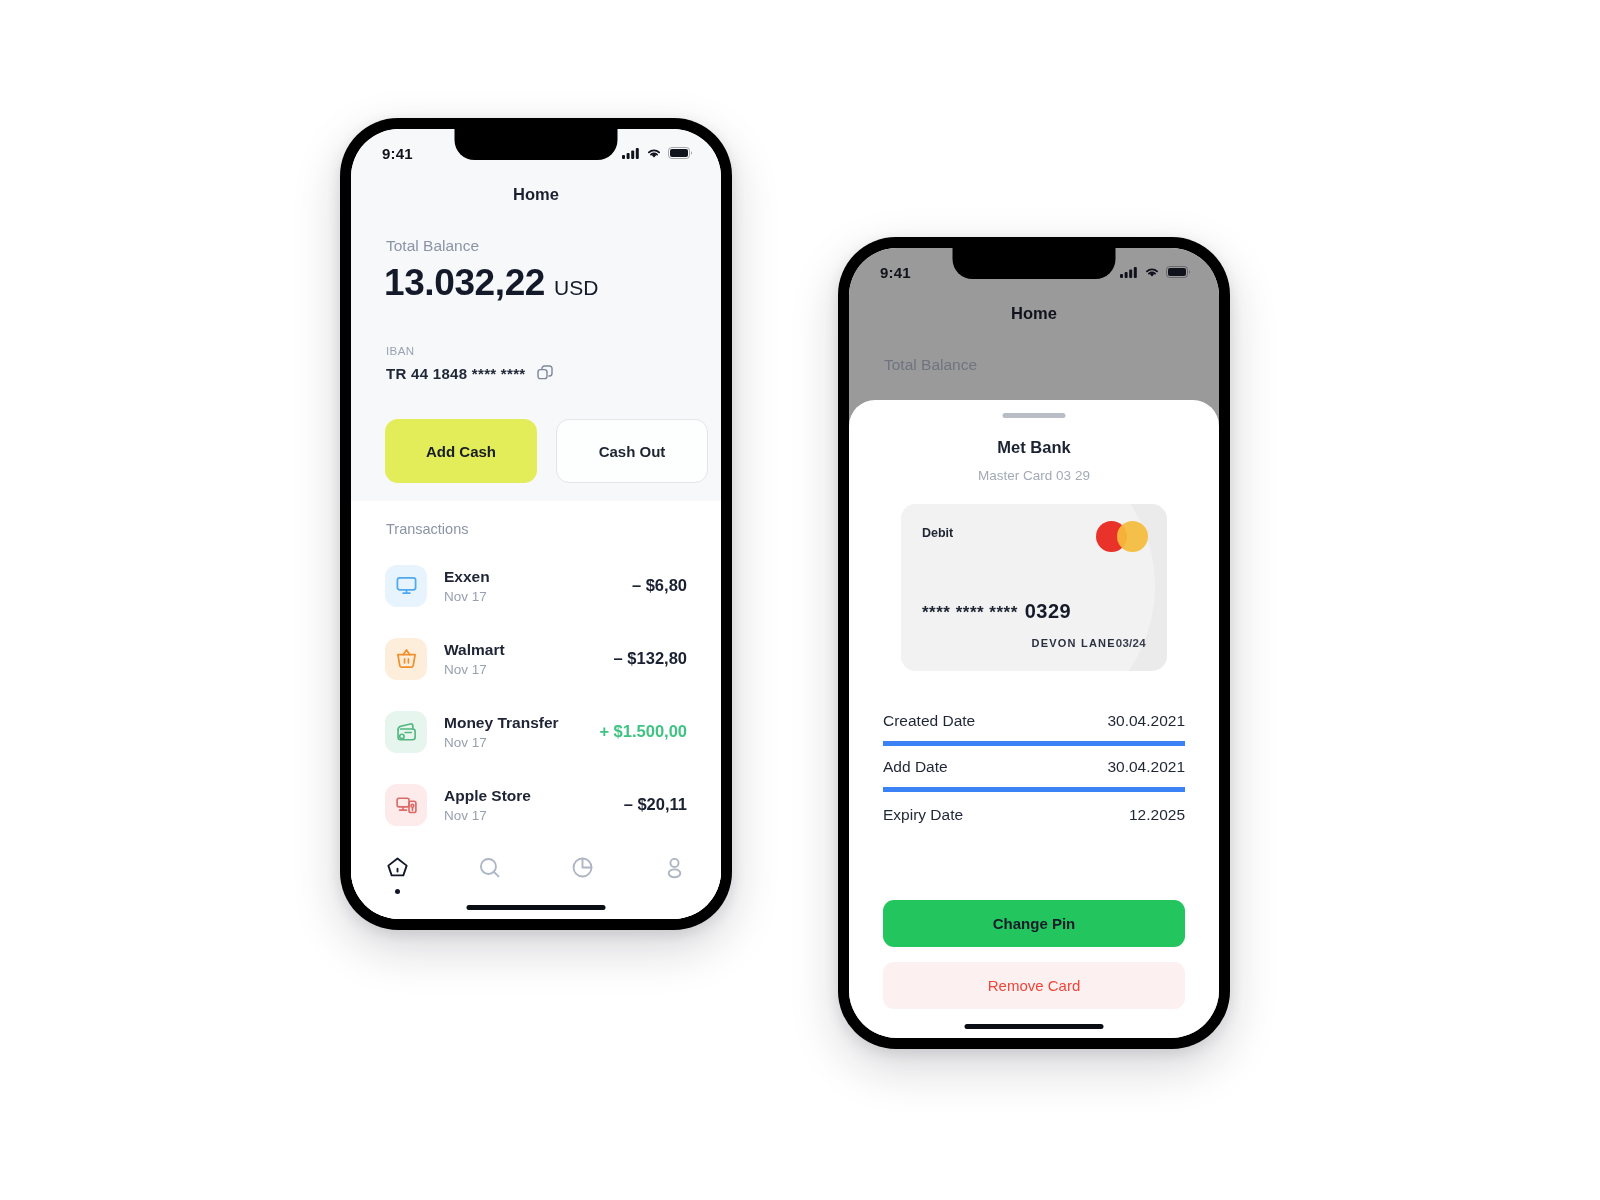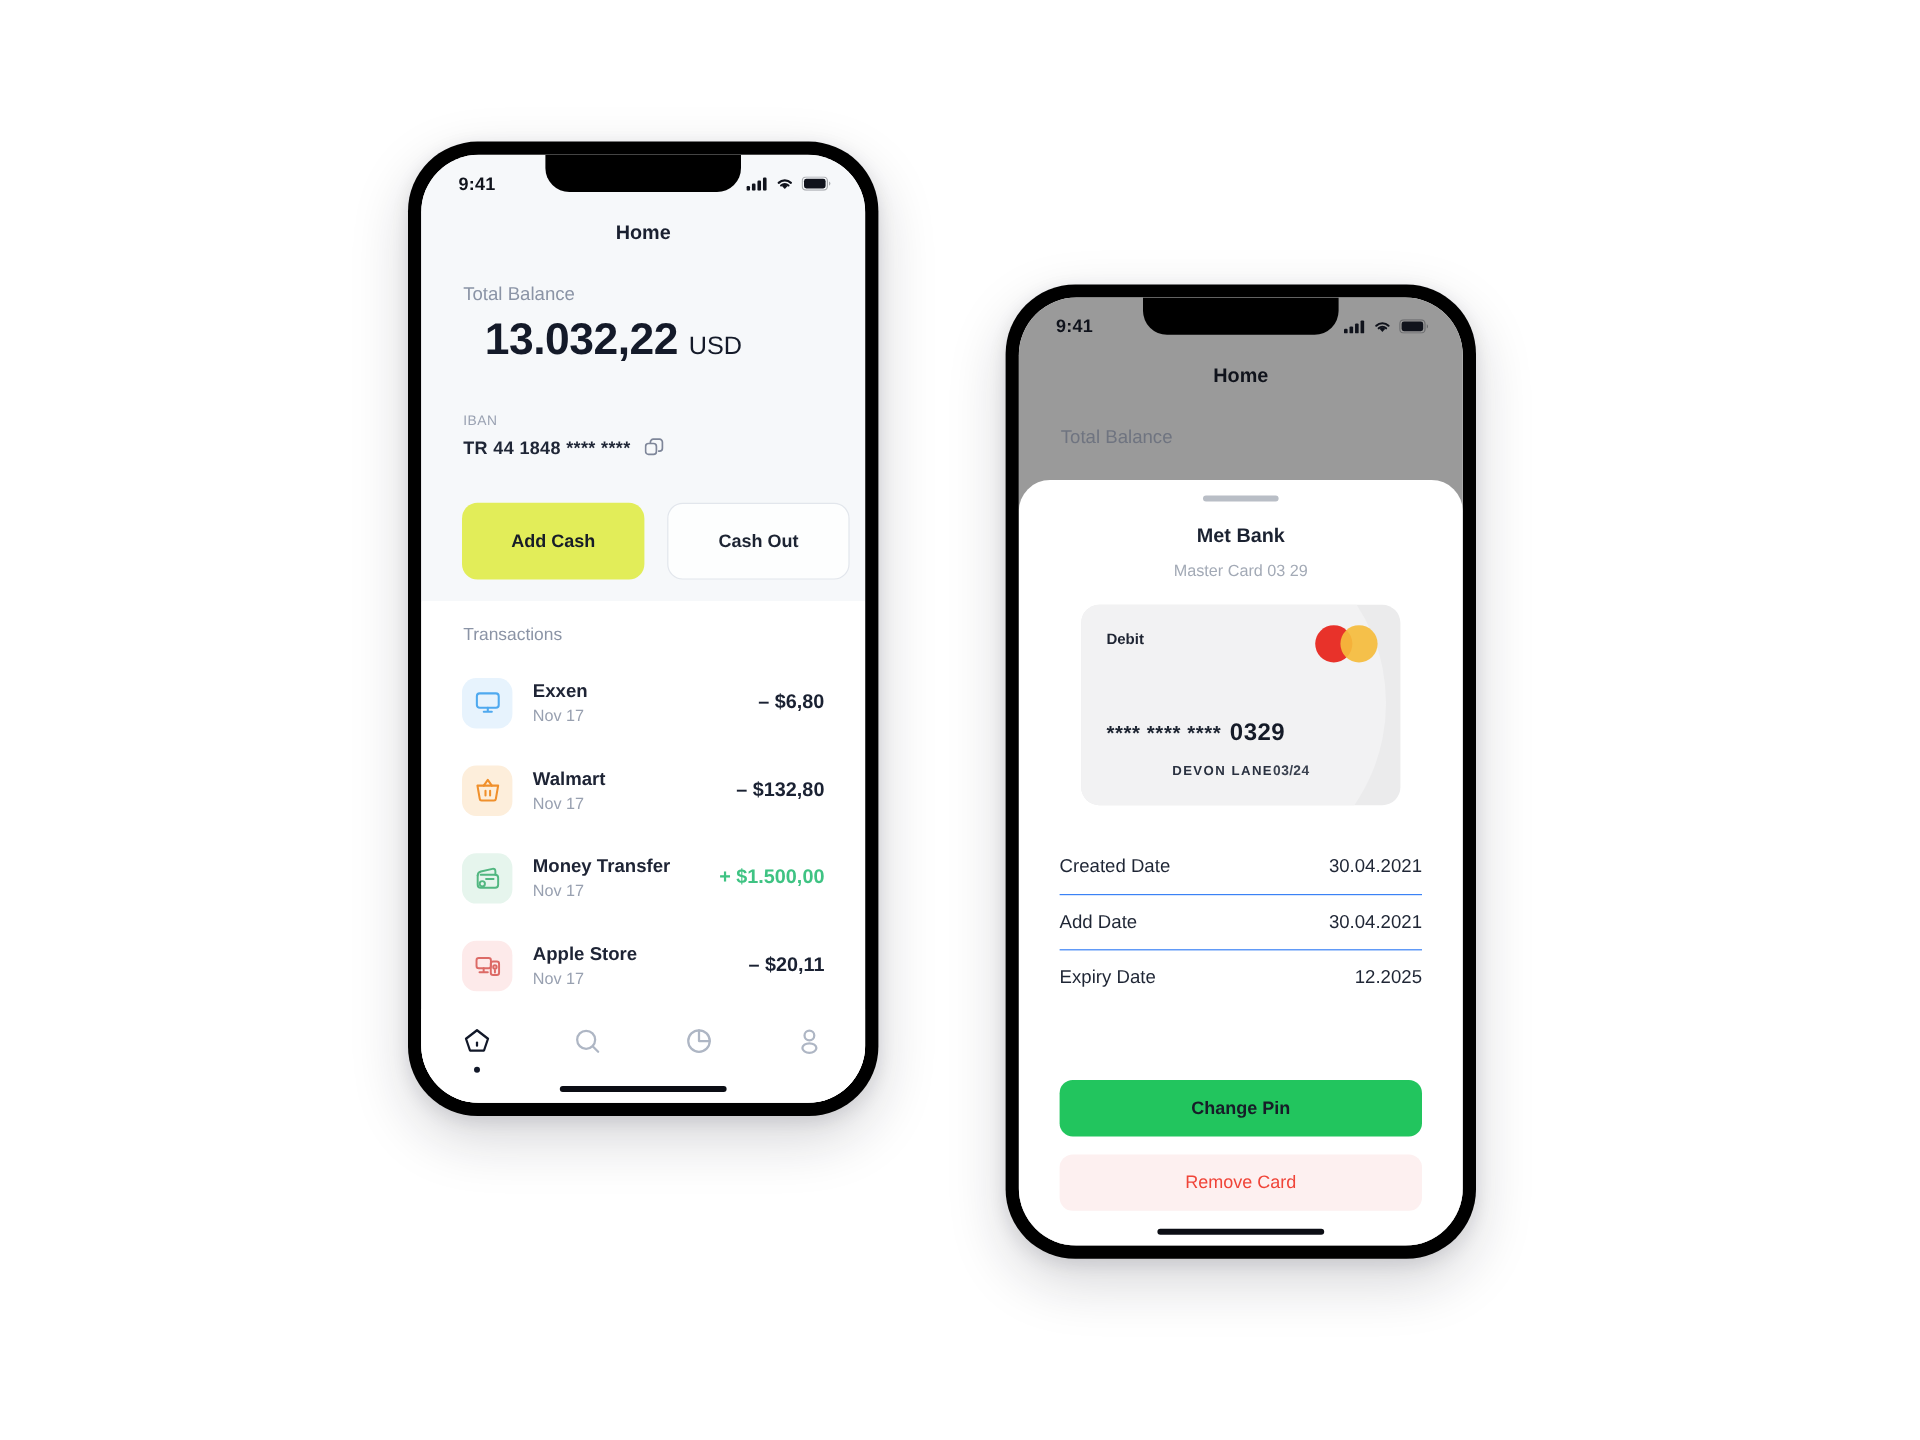--- a/index.html
+++ b/index.html
@@ -80,21 +80,20 @@
     position:absolute; top:108px; left:35px;
     font-size:15.5px; color:#8b94a6; font-weight:400;
   }
   .balance-row {
     position:absolute; top:133px; left:33px;
     display:flex; align-items:baseline; gap:9px;
   }
   .balance-amount {
     font-size:37px; font-weight:700; color:#141a29;
     letter-spacing:-.4px;
-    margin-left:20px;
   }
   .balance-cur { font-size:21px; font-weight:500; color:#141a29; }
 
   .iban-label {
     position:absolute; top:216px; left:35px;
     font-size:11.5px; color:#9aa2b2; letter-spacing:.4px;
   }
   .iban-row {
     position:absolute; top:236px; left:35px;
     display:flex; align-items:center; gap:12px;
@@ -239,31 +238,31 @@
   .mc-red  { left:0;  background:#e8322a; }
   .mc-yel  { right:0; background:#f5bc3c; opacity:.92; }
   .cc-number {
     position:absolute; bottom:48px; left:21px;
     display:flex; align-items:baseline; gap:7px; z-index:3;
   }
   .cc-stars { font-size:17px; font-weight:700; color:#1d2431; letter-spacing:.5px; }
   .cc-last4 { font-size:20px; font-weight:700; color:#151b28; letter-spacing:.4px; }
   .cc-bottom {
     position:absolute; bottom:22px; left:21px; right:21px;
-    display:flex; justify-content:center; align-items:center;
+    display:flex; justify-content:flex-end; align-items:center;
     z-index:3;
   }
   .cc-holder { font-size:11px; font-weight:700; color:#2a3140; letter-spacing:1.2px; }
   .cc-exp { font-size:11.5px; font-weight:700; color:#3a414f; letter-spacing:.3px; }
 
   .detail-list { position:absolute; top:300px; left:34px; right:34px; }
   .detail-row {
     display:flex; justify-content:space-between; align-items:center;
     height:46px;
-    border-bottom:1px solid #3b82f6;
+    border-bottom:5px solid #3b82f6;
   }
   .detail-row:last-child { border-bottom:none; }
   .detail-label { font-size:15.5px; color:#1f2635; }
   .detail-value { font-size:15.5px; color:#1f2635; }
 
   .sheet-actions { position:absolute; left:34px; right:34px; top:500px; }
   .act-btn {
     height:47px; border-radius:11px;
     display:flex; align-items:center; justify-content:center;
     font-size:15px; font-weight:700;

